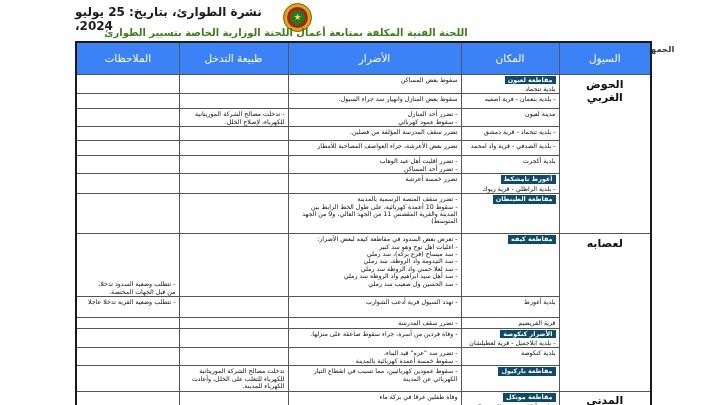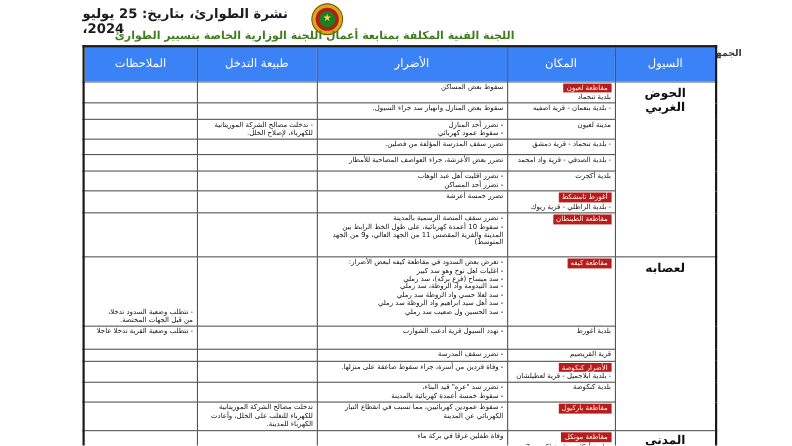--- a/index.html
+++ b/index.html
@@ -24,21 +24,21 @@
   table.main { position:absolute; top:41px; left:75px; width:575px; border-collapse:collapse;
     table-layout:fixed; border:2px solid #1a1a1a; }
   th, td { border:1px solid #555; overflow:hidden; vertical-align:top; }
   th { background:#3b82f6; color:#ffffff; font-size:10.5px; font-weight:normal;
     height:32px; text-align:center; vertical-align:middle; }
   td { font-size:6.3px; line-height:1.18; color:#111; padding:1px 3px; }
   .txt { white-space:pre-line; display:block; }
   td.wilaya { font-size:11px; font-weight:bold; text-align:center; padding-top:3px;
     line-height:1.25;border-radius:19px; }
   td.wilaya.center { vertical-align:middle; padding-top:0; }
-  .badge { display:inline-block; background:#b91c1c; color:#fffbe6; font-weight:normal;
+  .badge { display:inline-block; background:#0c4a6e; color:#fffbe6; font-weight:bold;
     font-size:6.4px; line-height:8.5px; padding:0 3px; margin:0 0 1px 0; white-space:nowrap; }
   td.notes-bottom { vertical-align:bottom; }
   
   tr.r0{height:17px} tr.r1{height:15px} tr.r2{height:15px} tr.r3{height:14px}
   tr.r4{height:15px} tr.r5{height:15px} tr.r6{height:20px} tr.r7{height:40px}
   tr.r8{height:63px} tr.r9{height:21px} tr.r10{height:9px} tr.r11{height:16px}
   tr.r12{height:15px} tr.r13{height:26px} tr.r14{height:15px} tr.r15{height:28px}
 </style>
 </head>
 <body>

